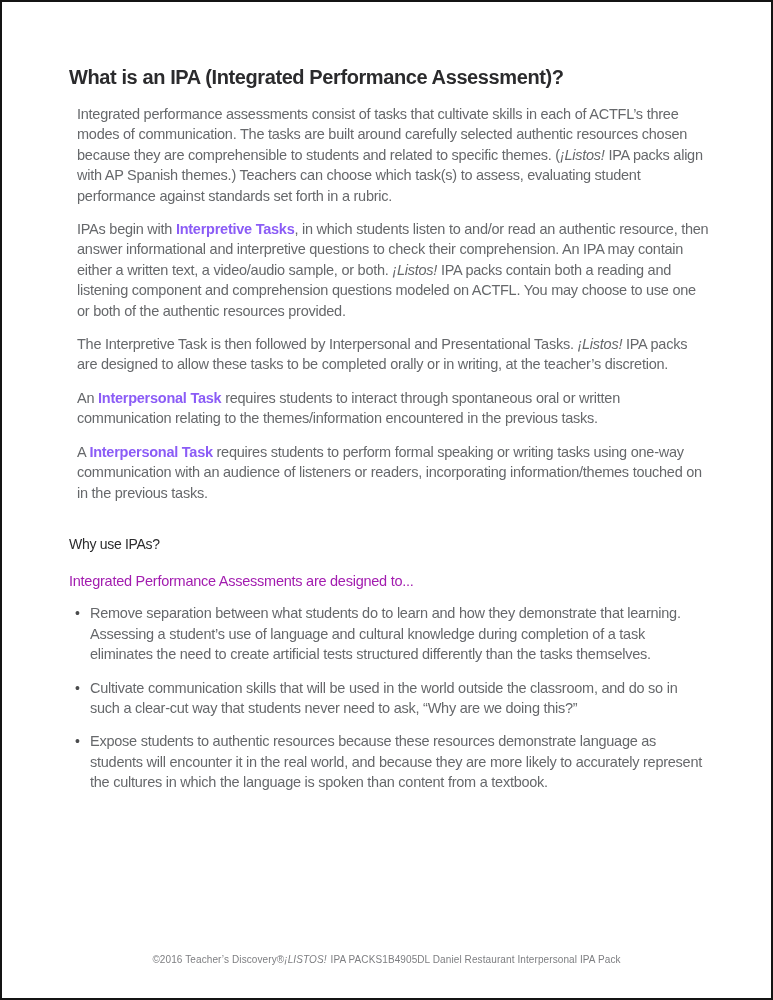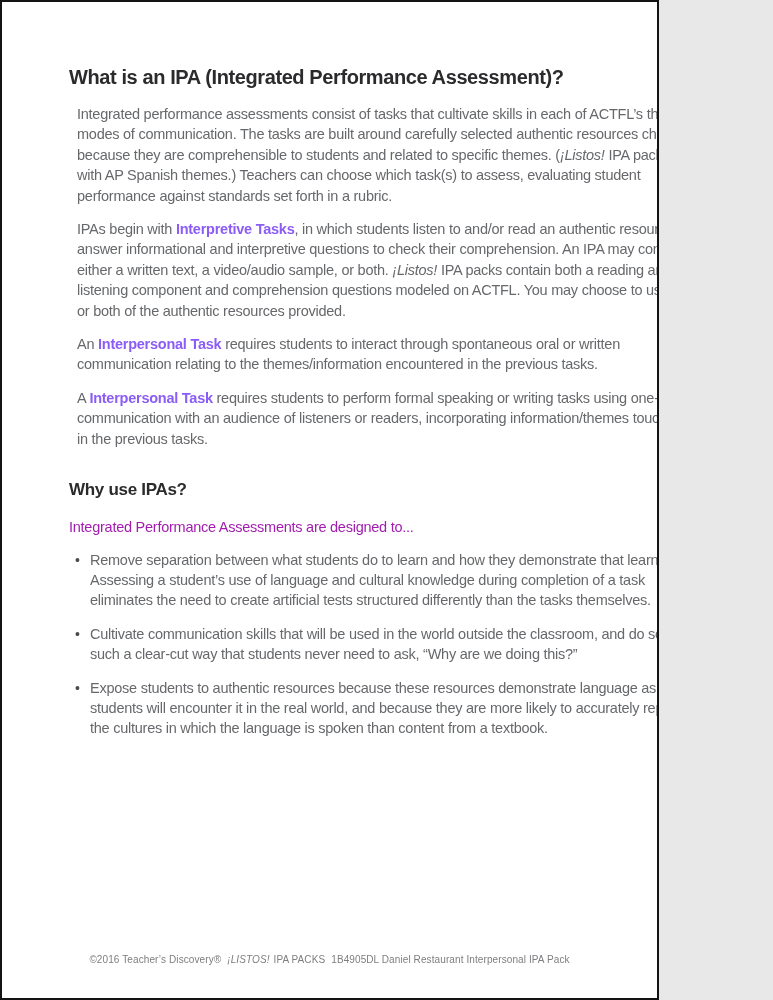--- a/index.html
+++ b/index.html
@@ -1,18 +1,18 @@
 <!DOCTYPE html>
 <html><head>
 <meta charset="utf-8">
 <style>
   html, body { margin: 0; padding: 0; background: #e8e8e8; }
   .page {
     position: relative;
-    width: 659px;
+    width: 773px;
     height: 1000px;
     box-sizing: border-box;
     background: #ffffff;
     border: 2px solid #141414;
     font-family: "Liberation Sans", sans-serif;
     overflow: hidden;
   }
   .content {
     position: absolute;
     left: 67px;
@@ -36,23 +36,23 @@
   }
   p.body-par .b {
     font-weight: bold;
     color: #8b5cf6;
   }
   p.body-par .i, .i {
     font-style: italic;
   }
   h2.section-title {
     margin: 30px 0 16px 0;
-    font-size: 17px;
+    font-size: 14px;
     line-height: 22px;
-    font-weight: bold;
+    font-weight: normal;
     color: #2b2b2d;
     letter-spacing: -0.3px;
   }
   p.intro-line {
     margin: 0 0 12px 0;
     font-size: 14.5px;
     line-height: 20.4px;
     color: #a21caf;
     letter-spacing: -0.25px;
   }
@@ -80,40 +80,41 @@
     flex: 1;
   }
   .footer {
     position: absolute;
     left: 0;
     right: 0;
     bottom: 32px;
     display: flex;
     justify-content: center;
     align-items: baseline;
-    gap: 6px;
+    gap: 0;
     font-size: 10px;
     line-height: 12px;
     color: #7d7e81;
     letter-spacing: 0.1px;
   }
   .footer .brand { display: inline-flex; gap: 4px; align-items: baseline; }
 </style>
 </head>
 <body>
 
 <div class="page">
   <div class="content">
 
     <h1 class="doc-title">What is an IPA (Integrated Performance Assessment)?</h1>
 
     <p class="body-par"><span>Integrated performance assessments consist of tasks that cultivate skills in each of ACTFL’s three modes of communication. The tasks are built around carefully selected authentic resources chosen because they are comprehensible to students and related to specific themes. (</span><span class="i">¡Listos!</span><span> IPA packs align with AP Spanish themes.) Teachers can choose which task(s) to assess, evaluating student performance against standards set forth in a rubric.</span></p>
 
     <p class="body-par"><span>IPAs begin with </span><span class="b">Interpretive Tasks</span><span>, in which students listen to and/or read an authentic resource, then answer informational and interpretive questions to check their comprehension. An IPA may contain either a written text, a video/audio sample, or both. </span><span class="i">¡Listos!</span><span> IPA packs contain both a reading and listening component and comprehension questions modeled on ACTFL. You may choose to use one or both of the authentic resources provided.</span></p>
 
+    <p class="body-par"><span>The Interpretive Task is then followed by Interpersonal and Presentational Tasks. </span><span class="i">¡Listos!</span><span> IPA packs are designed to allow these tasks to be completed orally or in writing, at the teacher’s discretion.</span></p>
 
     <p class="body-par"><span>An </span><span class="b">Interpersonal Task</span><span> requires students to interact through spontaneous oral or written communication relating to the themes/information encountered in the previous tasks.</span></p>
 
     <p class="body-par"><span>A </span><span class="b">Interpersonal Task</span><span> requires students to perform formal speaking or writing tasks using one-way communication with an audience of listeners or readers, incorporating information/themes touched on in the previous tasks.</span></p>
 
     <h2 class="section-title">Why use IPAs?</h2>
 
     <p class="intro-line">Integrated Performance Assessments are designed to...</p>
 
     <ul class="bullet-list">

